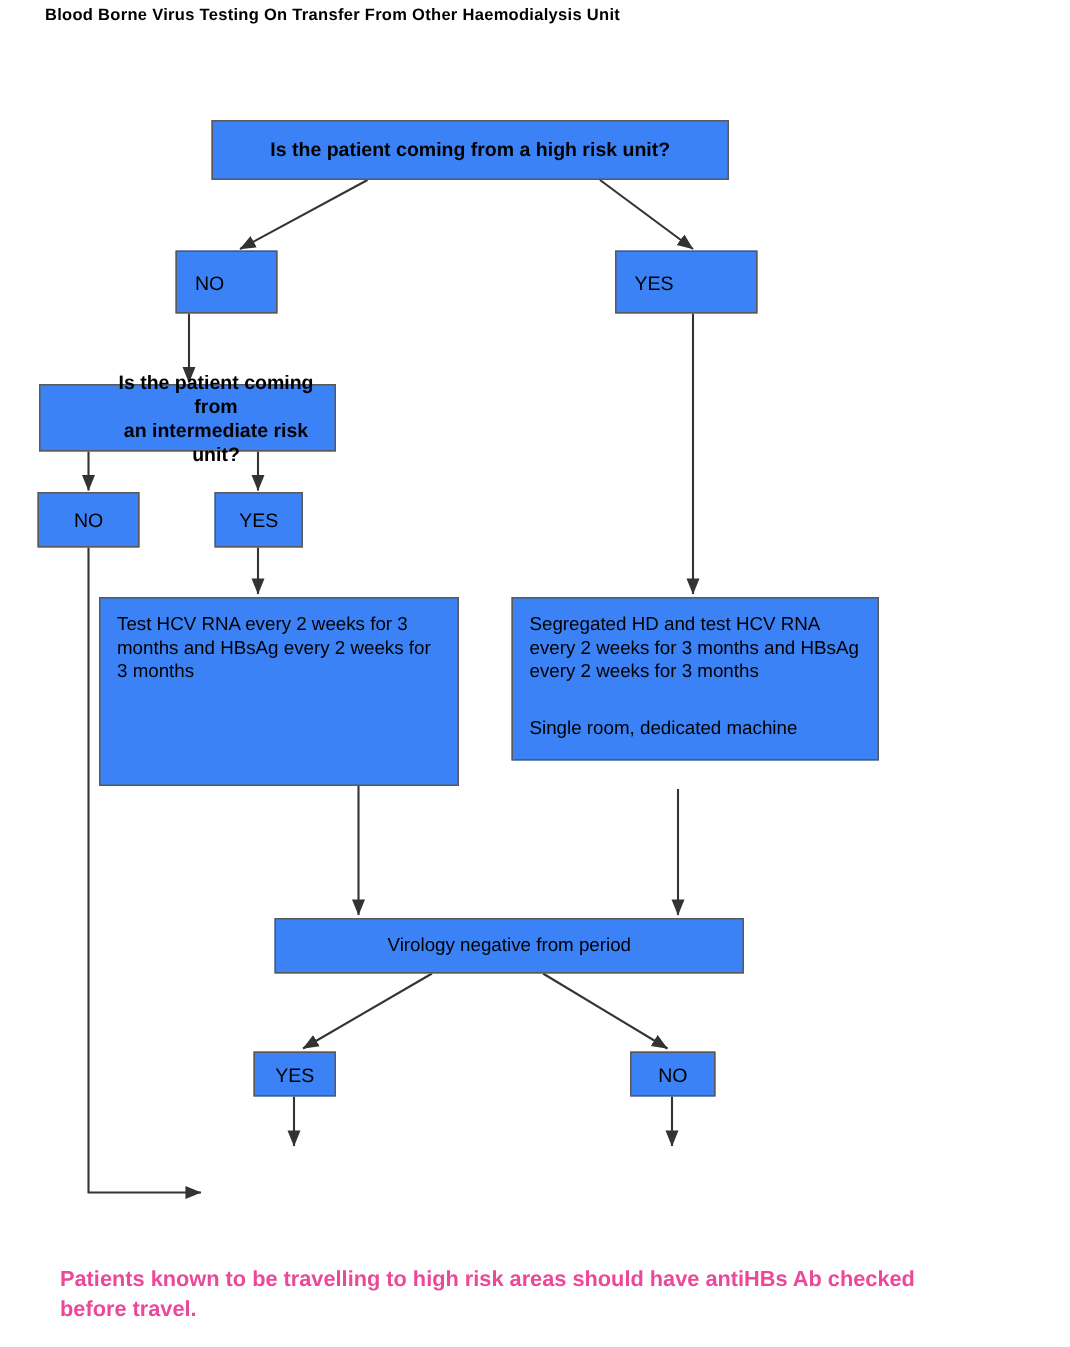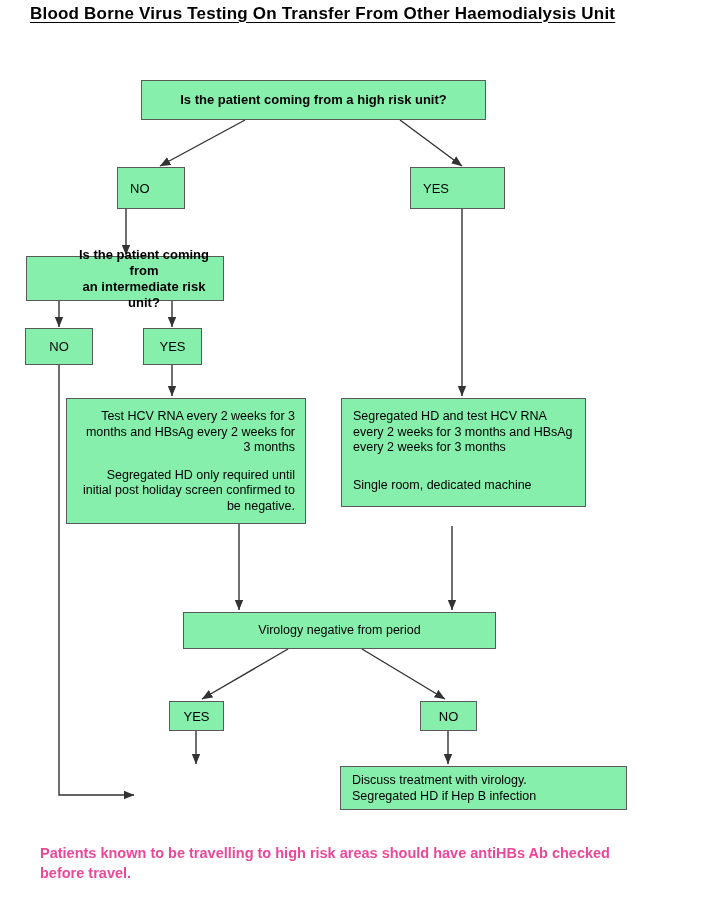--- a/index.html
+++ b/index.html
@@ -13,43 +13,42 @@
     height: 898px;
     background: #ffffff;
     font-family: "Liberation Sans", sans-serif;
     overflow: hidden;
   }
   #title {
     position: absolute;
     left: 30px;
     top: 4px;
     width: 660px;
-    font-size: 17px;
+    font-size: 11px;
     font-weight: bold;
     color: #000000;
     letter-spacing: 0.2px;
-    text-decoration: underline;
     text-underline-offset: 3px;
     white-space: nowrap;
   }
   #footer {
     position: absolute;
     left: 40px;
     top: 843px;
     width: 600px;
     font-size: 14.5px;
     font-weight: bold;
     line-height: 20px;
     color: #ec4899;
   }
   .node {
     position: absolute;
     box-sizing: border-box;
     border: 1px solid #595959;
-    background: #86efac;
+    background: #3b82f6;
     color: #000000;
     font-size: 12.5px;
     line-height: 15px;
     z-index: 2;
   }
   .node .txt {
     display: block;
     white-space: pre-line;
   }
   
@@ -178,43 +177,38 @@
   </div>
 
   <div class="node lbl-center" style="left:25px; top:328px; width:68px; height:37px;">
     <span class="txt">NO</span>
   </div>
 
   <div class="node lbl-center" style="left:143px; top:328px; width:59px; height:37px;">
     <span class="txt">YES</span>
   </div>
 
-  <div class="node body" style="left:66px; top:398px; width:240px; height:126px;text-align:right;">
+  <div class="node body" style="left:66px; top:398px; width:240px; height:126px;">
     <p>Test HCV RNA every 2 weeks for 3 months and HBsAg every 2 weeks for 3 months</p>
-    <p>Segregated HD only required until initial post holiday screen confirmed to be negative.</p>
   </div>
 
   <div class="node body" style="left:341px; top:398px; width:245px; height:109px;">
     <p style="margin-bottom:22px;">Segregated HD and test HCV RNA every 2 weeks for 3 months and HBsAg every 2 weeks for 3 months</p>
     <p>Single room, dedicated machine</p>
   </div>
 
   <div class="node center-text" style="left:183px; top:612px; width:313px; height:37px;">
     <span class="txt">Virology negative from period</span>
   </div>
 
   <div class="node lbl-center" style="left:169px; top:701px; width:55px; height:30px;">
     <span class="txt">YES</span>
   </div>
 
   <div class="node lbl-center" style="left:420px; top:701px; width:57px; height:30px;">
     <span class="txt">NO</span>
   </div>
 
 
-  <div class="node body-left" style="left:340px; top:766px; width:287px; height:44px;">
-    <span class="txt">Discuss treatment with virology.
-Segregated HD if Hep B infection</span>
-  </div>
 
   <div id="footer">Patients known to be travelling to high risk areas should have antiHBs Ab checked before travel.</div>
 
 </div>
 
 </body></html>

